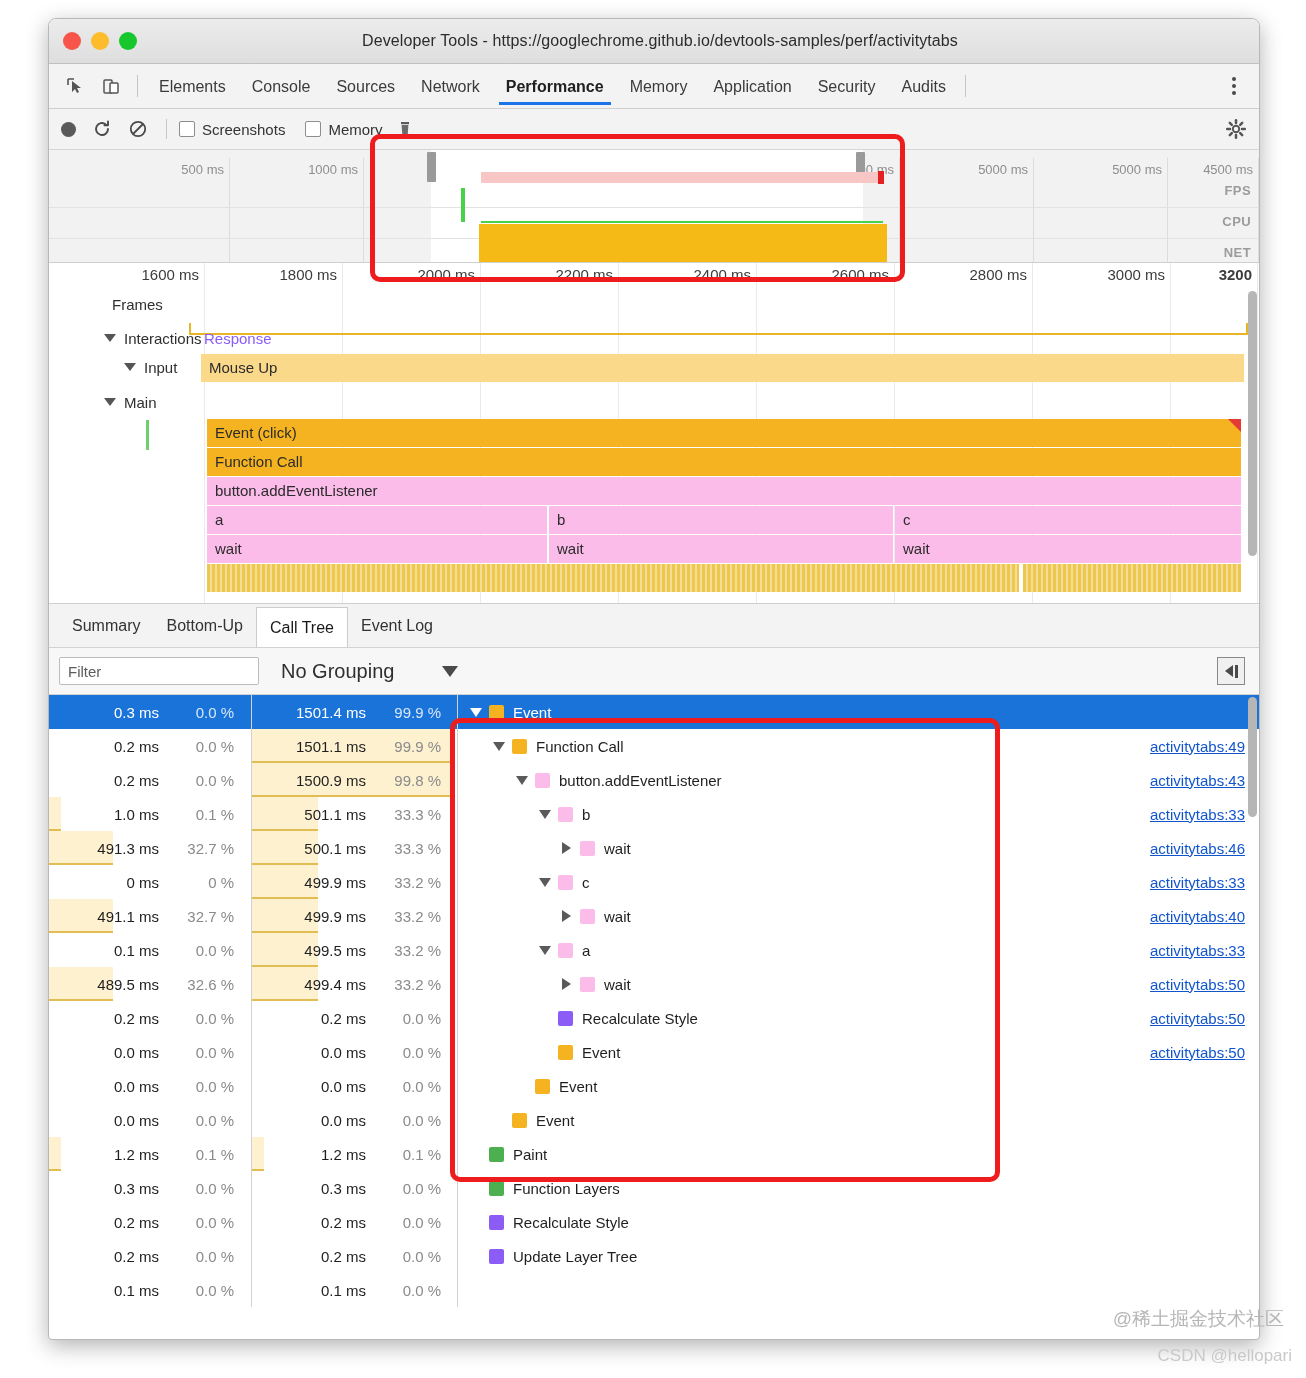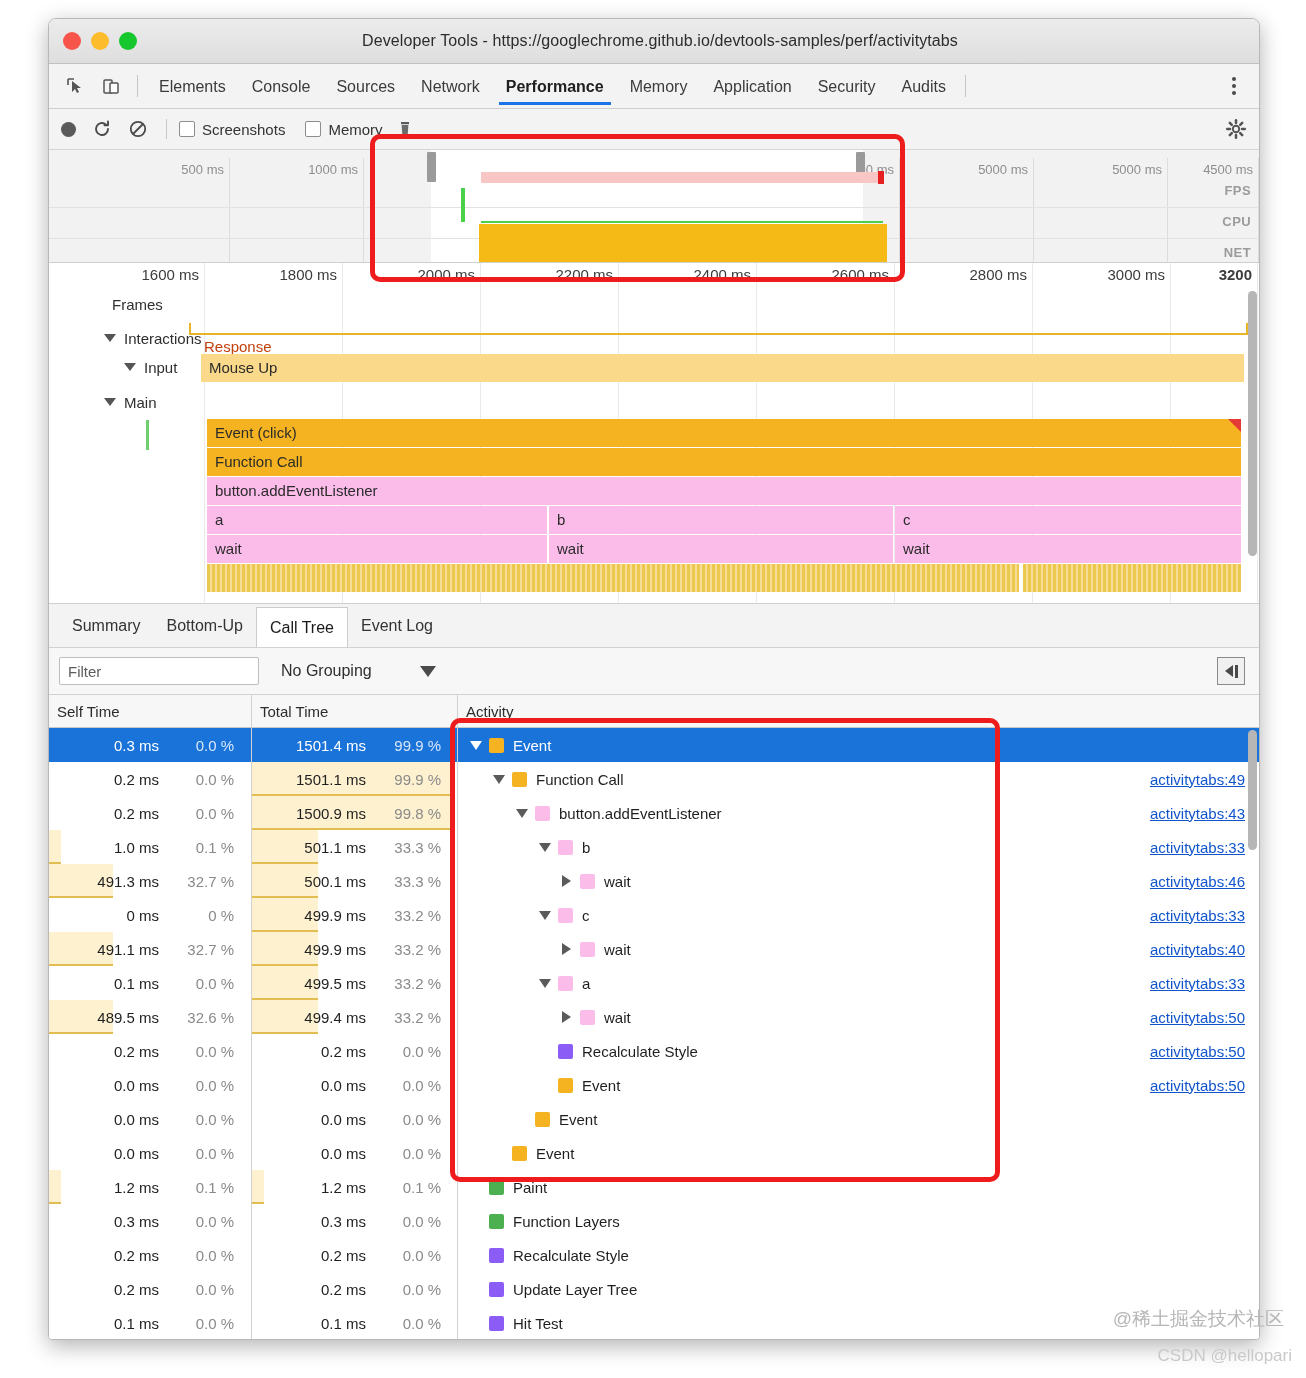--- a/index.html
+++ b/index.html
@@ -320,21 +320,21 @@
     border-radius: 2px;
     font-size: 15px;
     color: #3a3a3a;
     padding-left: 8px;
     box-sizing: border-box;
     font-family: "Liberation Sans", sans-serif;
   }
   .filter-input::placeholder { color: #5c5c5c; opacity: 1; }
   .grouping {
     margin-left: 22px;
-    font-size: 16px;
+    font-size: 20px;
     color: #2f2f2f;
     display: flex; align-items: center;
     gap: 48px;
   }
   .caret-down {
     width: 0; height: 0;
     border-left: 8px solid transparent;
     border-right: 8px solid transparent;
     border-top: 11px solid #4a4a4a;
   }
@@ -670,21 +670,21 @@
       <div class="fl-tick" style="left:1208px;font-weight:bold;">
           <span>3200</span>
         </div>
 
       <div class="frames-label" style="left:63px; top:33px;">Frames</div>
 
       <div class="group-underline" style="left:140px; top:60px; width:1055px; height:10px;"></div>
 
       <div class="tri" style="left:55px; top:71px;"></div>
       <div class="row-label" style="left:75px; top:67px;">Interactions</div>
-      <div class="row-label" style="left:155px; top:75px; color:#c2410c;">Response</div>
+      <div class="row-label" style="left:155px; top:67px; color:#8b5cf6;">Response</div>
 
       <div class="tri" style="left:75px; top:100px;"></div>
       <div class="row-label" style="left:95px; top:96px;">Input</div>
       <div class="fl-bar bar-orange-lt" style="left:152px; top:91px; width:1043px; height:28px;">Mouse Up</div>
 
       <div class="tri" style="left:55px; top:135px;"></div>
       <div class="row-label" style="left:75px; top:131px;">Main</div>
 
       <div class="green-tick-mark" style="left:97px; top:157px; height:30px;"></div>
 
@@ -721,25 +721,20 @@
       <div class="grouping">
         <span>No Grouping</span>
         <span class="caret-down"></span>
       </div>
       <div class="collapse-btn">
         <span class="cl-tri"></span>
         <span class="cl-bar"></span>
       </div>
     </div>
 
-    <div class="tree-head">
-      <div class="th self">Self Time</div>
-      <div class="th total">Total Time</div>
-      <div class="th activity">Activity</div>
-    </div>
 
     <div class="tree-body" id="tree-body">
       <div class="trow sel">
           <div class="cell-self">
             <div class="val-ms">0.3 ms</div>
             <div class="val-pct">0.0 %</div>
           </div>
           <div class="cell-total">
             <div class="val-ms" style="width: 120px;">1501.4 ms</div>
             <div class="val-pct">99.9 %</div>
@@ -1030,25 +1025,20 @@
         </div>
         <div class="trow">
           <div class="cell-self">
             <div class="val-ms">0.1 ms</div>
             <div class="val-pct">0.0 %</div>
           </div>
           <div class="cell-total">
             <div class="val-ms" style="width: 120px;">0.1 ms</div>
             <div class="val-pct">0.0 %</div>
           </div>
-          <div class="cell-activity" style="padding-left: 12px;">
-            <span class="disc hidden"></span>
-            <span class="swatch" style="background: rgb(139, 92, 246);"></span>
-            <span class="act-label">Hit Test</span>
-          </div>
         </div>
         <div class="tree-scroll"></div>
     </div>
 
   </div>
 
   <div class="redbox" style="left:370px; top:134px; width:525px; height:138px;"></div>
   <div class="redbox" style="left:450px; top:718px; width:540px; height:454px;"></div>
 
   <div class="wm-jj">@稀土掘金技术社区</div>

